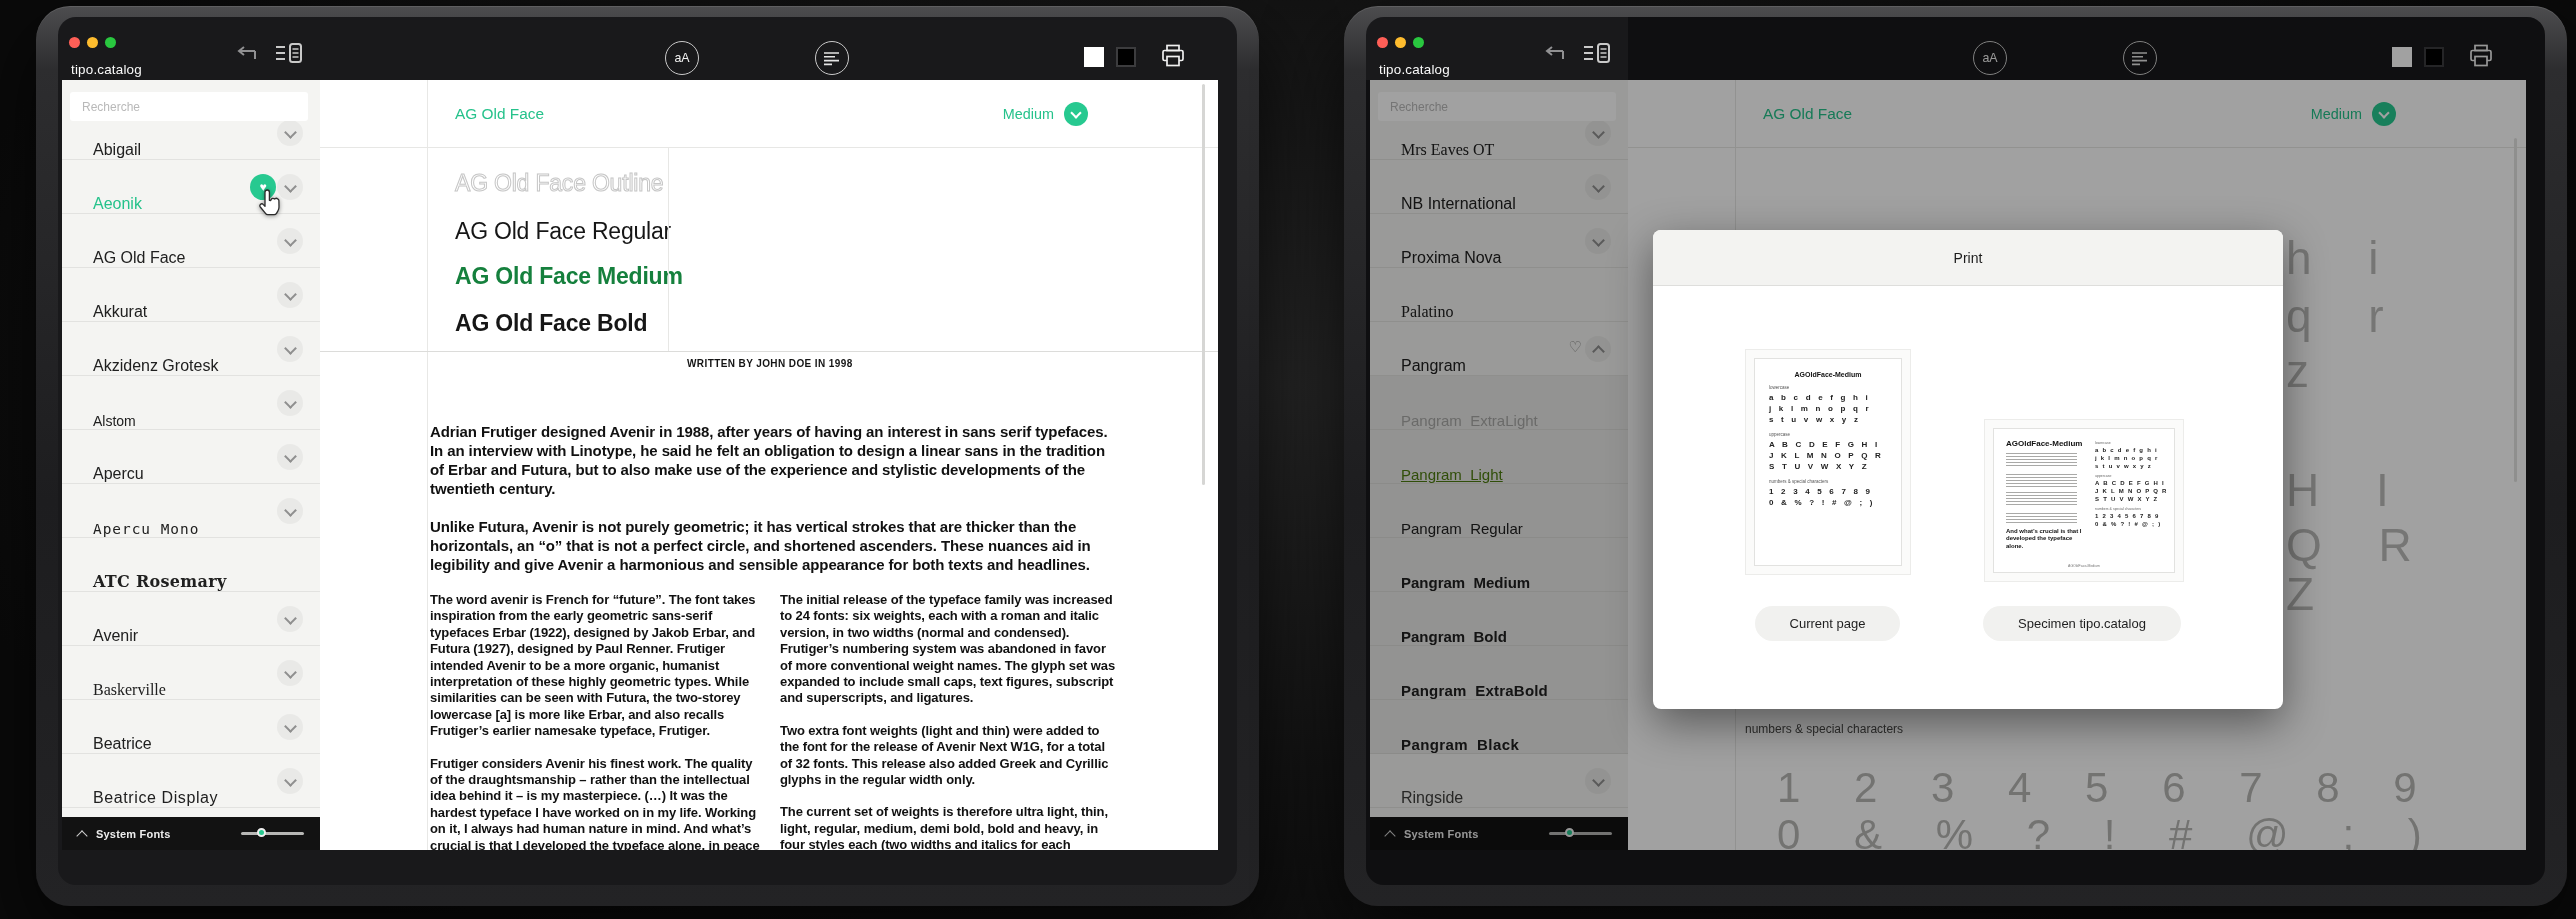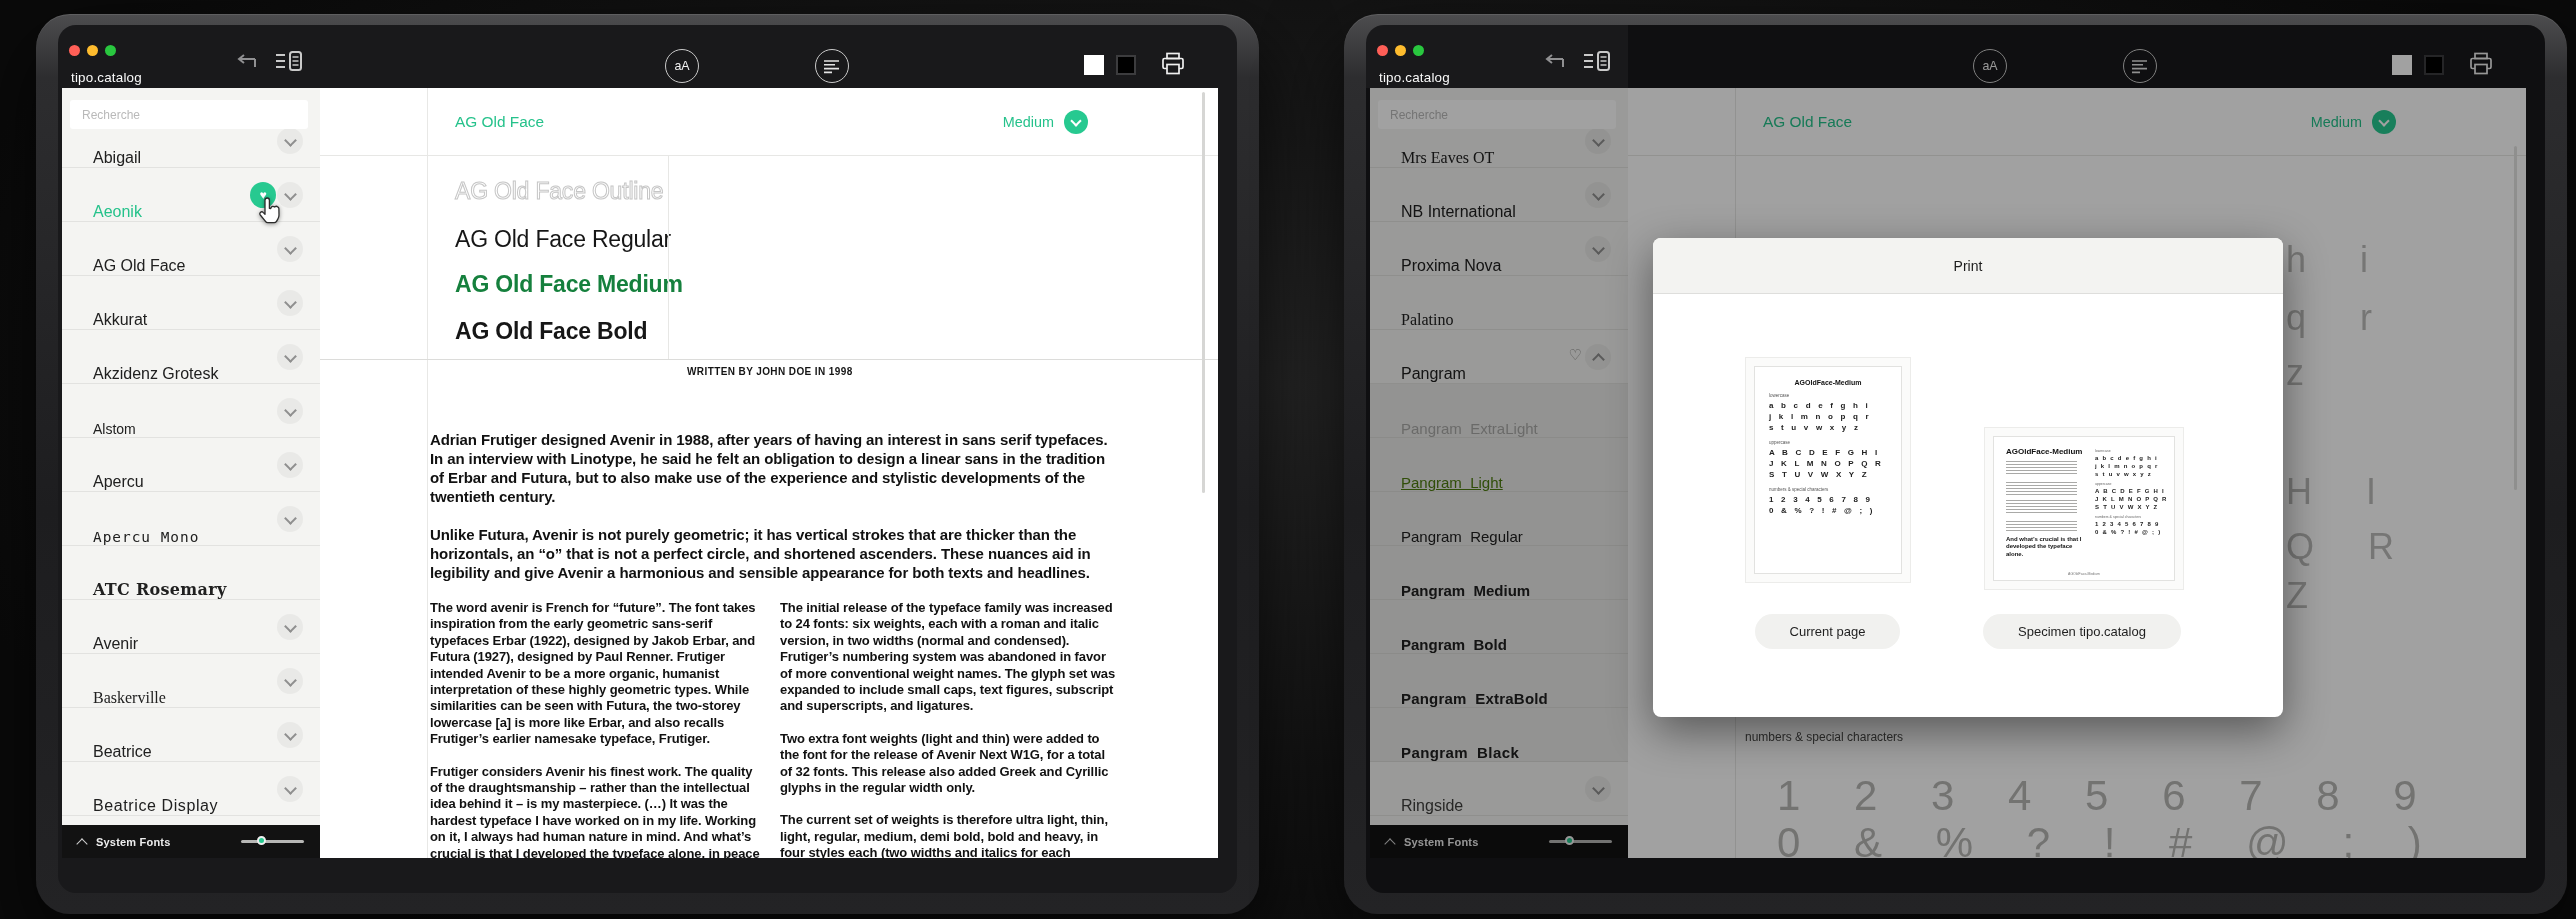--- a/index.html
+++ b/index.html
@@ -1,21 +1,21 @@
 <!DOCTYPE html>
 <html><head>
 <meta charset="utf-8">
 <style>
   html,body{margin:0;padding:0;background:#0b0b0b;}
   .stage{position:relative;width:2576px;height:919px;overflow:hidden;
          background:radial-gradient(1387px 694px at 50% 42%, #262626 0%, #141414 55%, #0a0a0a 100%);
          font-family:"Liberation Sans", sans-serif;}
   .bezel{position:absolute;top:6px;width:1223px;height:900px;border-radius:34px;
          background:linear-gradient(180deg,#4d4d4f 0%,#2d2d2f 7%,#1d1d1f 55%,#232325 100%);
-         box-shadow:0 30px 79px rgba(0,0,0,.7), inset 0 1px 0 rgba(255,255,255,.10);margin-top:8px;}
+         box-shadow:0 30px 79px rgba(0,0,0,.7), inset 0 1px 0 rgba(255,255,255,.10);}
   .window{position:absolute;left:22px;top:11px;width:1179px;height:868px;border-radius:18px;
           background:#19191b;overflow:hidden;}
   
   .traffic{position:absolute;top:20px;left:11px;display:flex;gap:7px;}
   .traffic span{width:11px;height:11px;border-radius:50%;display:block;}
   .tl-red{background:#ff5f57}.tl-yellow{background:#febc2e}.tl-green{background:#29c73f}
   .win-title{position:absolute;left:13px;top:45px;color:#fafafa;font-size:13.4px;letter-spacing:0.2px;}
   .tb-icon{position:absolute;top:28px;color:#909092;}
   .icon-collapse{left:178px;}
   .icon-panels{left:218px;top:26px;}
@@ -78,21 +78,21 @@
   .hrule{position:absolute;left:0;right:0;top:271px;height:1px;background:#dcdcda;}
   .byline{position:absolute;left:367px;top:278px;font-size:10px;font-weight:700;letter-spacing:0.4px;color:#141414;}
   .intro{position:absolute;left:110px;top:342px;width:686px;font-size:15px;line-height:19px;font-weight:700;letter-spacing:-0.1px;color:#111;}
   .intro p{margin:0 0 19px 0;}
   .cols{position:absolute;left:110px;top:512px;width:688px;display:flex;gap:13px;}
   .col{width:337px;font-size:13px;line-height:16.4px;font-weight:700;letter-spacing:-0.1px;color:#111;}
   .col p{margin:0 0 16px 0;}
   .scrollbar{position:absolute;width:3px;border-radius:2px;background:#d6d6d4;}
   
   .sec-label{position:absolute;font-size:12px;color:#4a4a48;}
-  .glyph-row{position:absolute;font-size:36px;color:#bcbcba;word-spacing:44px;letter-spacing:0;}
+  .glyph-row{position:absolute;font-size:46px;color:#bcbcba;word-spacing:44px;letter-spacing:0;}
   .digit-row{position:absolute;font-size:42px;color:#b6b6b4;word-spacing:42px;}
   
   .dim-a{position:absolute;left:0;top:63px;width:262px;bottom:0;background:rgba(0,0,0,.37);z-index:20;}
   .dim-b{position:absolute;left:262px;top:0;right:0;bottom:0;background:rgba(0,0,0,.37);z-index:20;}
   
   .dialog{position:absolute;left:287px;top:213px;width:630px;height:479px;background:#fff;border-radius:8px;z-index:30;
           box-shadow:0 14px 44px rgba(0,0,0,.45);overflow:hidden;}
   .dlg-head{position:absolute;left:0;right:0;top:0;height:55px;background:#f3f3f1;border-bottom:1px solid #dededc;
             display:flex;align-items:center;justify-content:center;font-size:14px;color:#1c1c1c;}
   .thumb{position:absolute;background:#fbfbfa;border:1px solid #ececea;box-sizing:border-box;}

